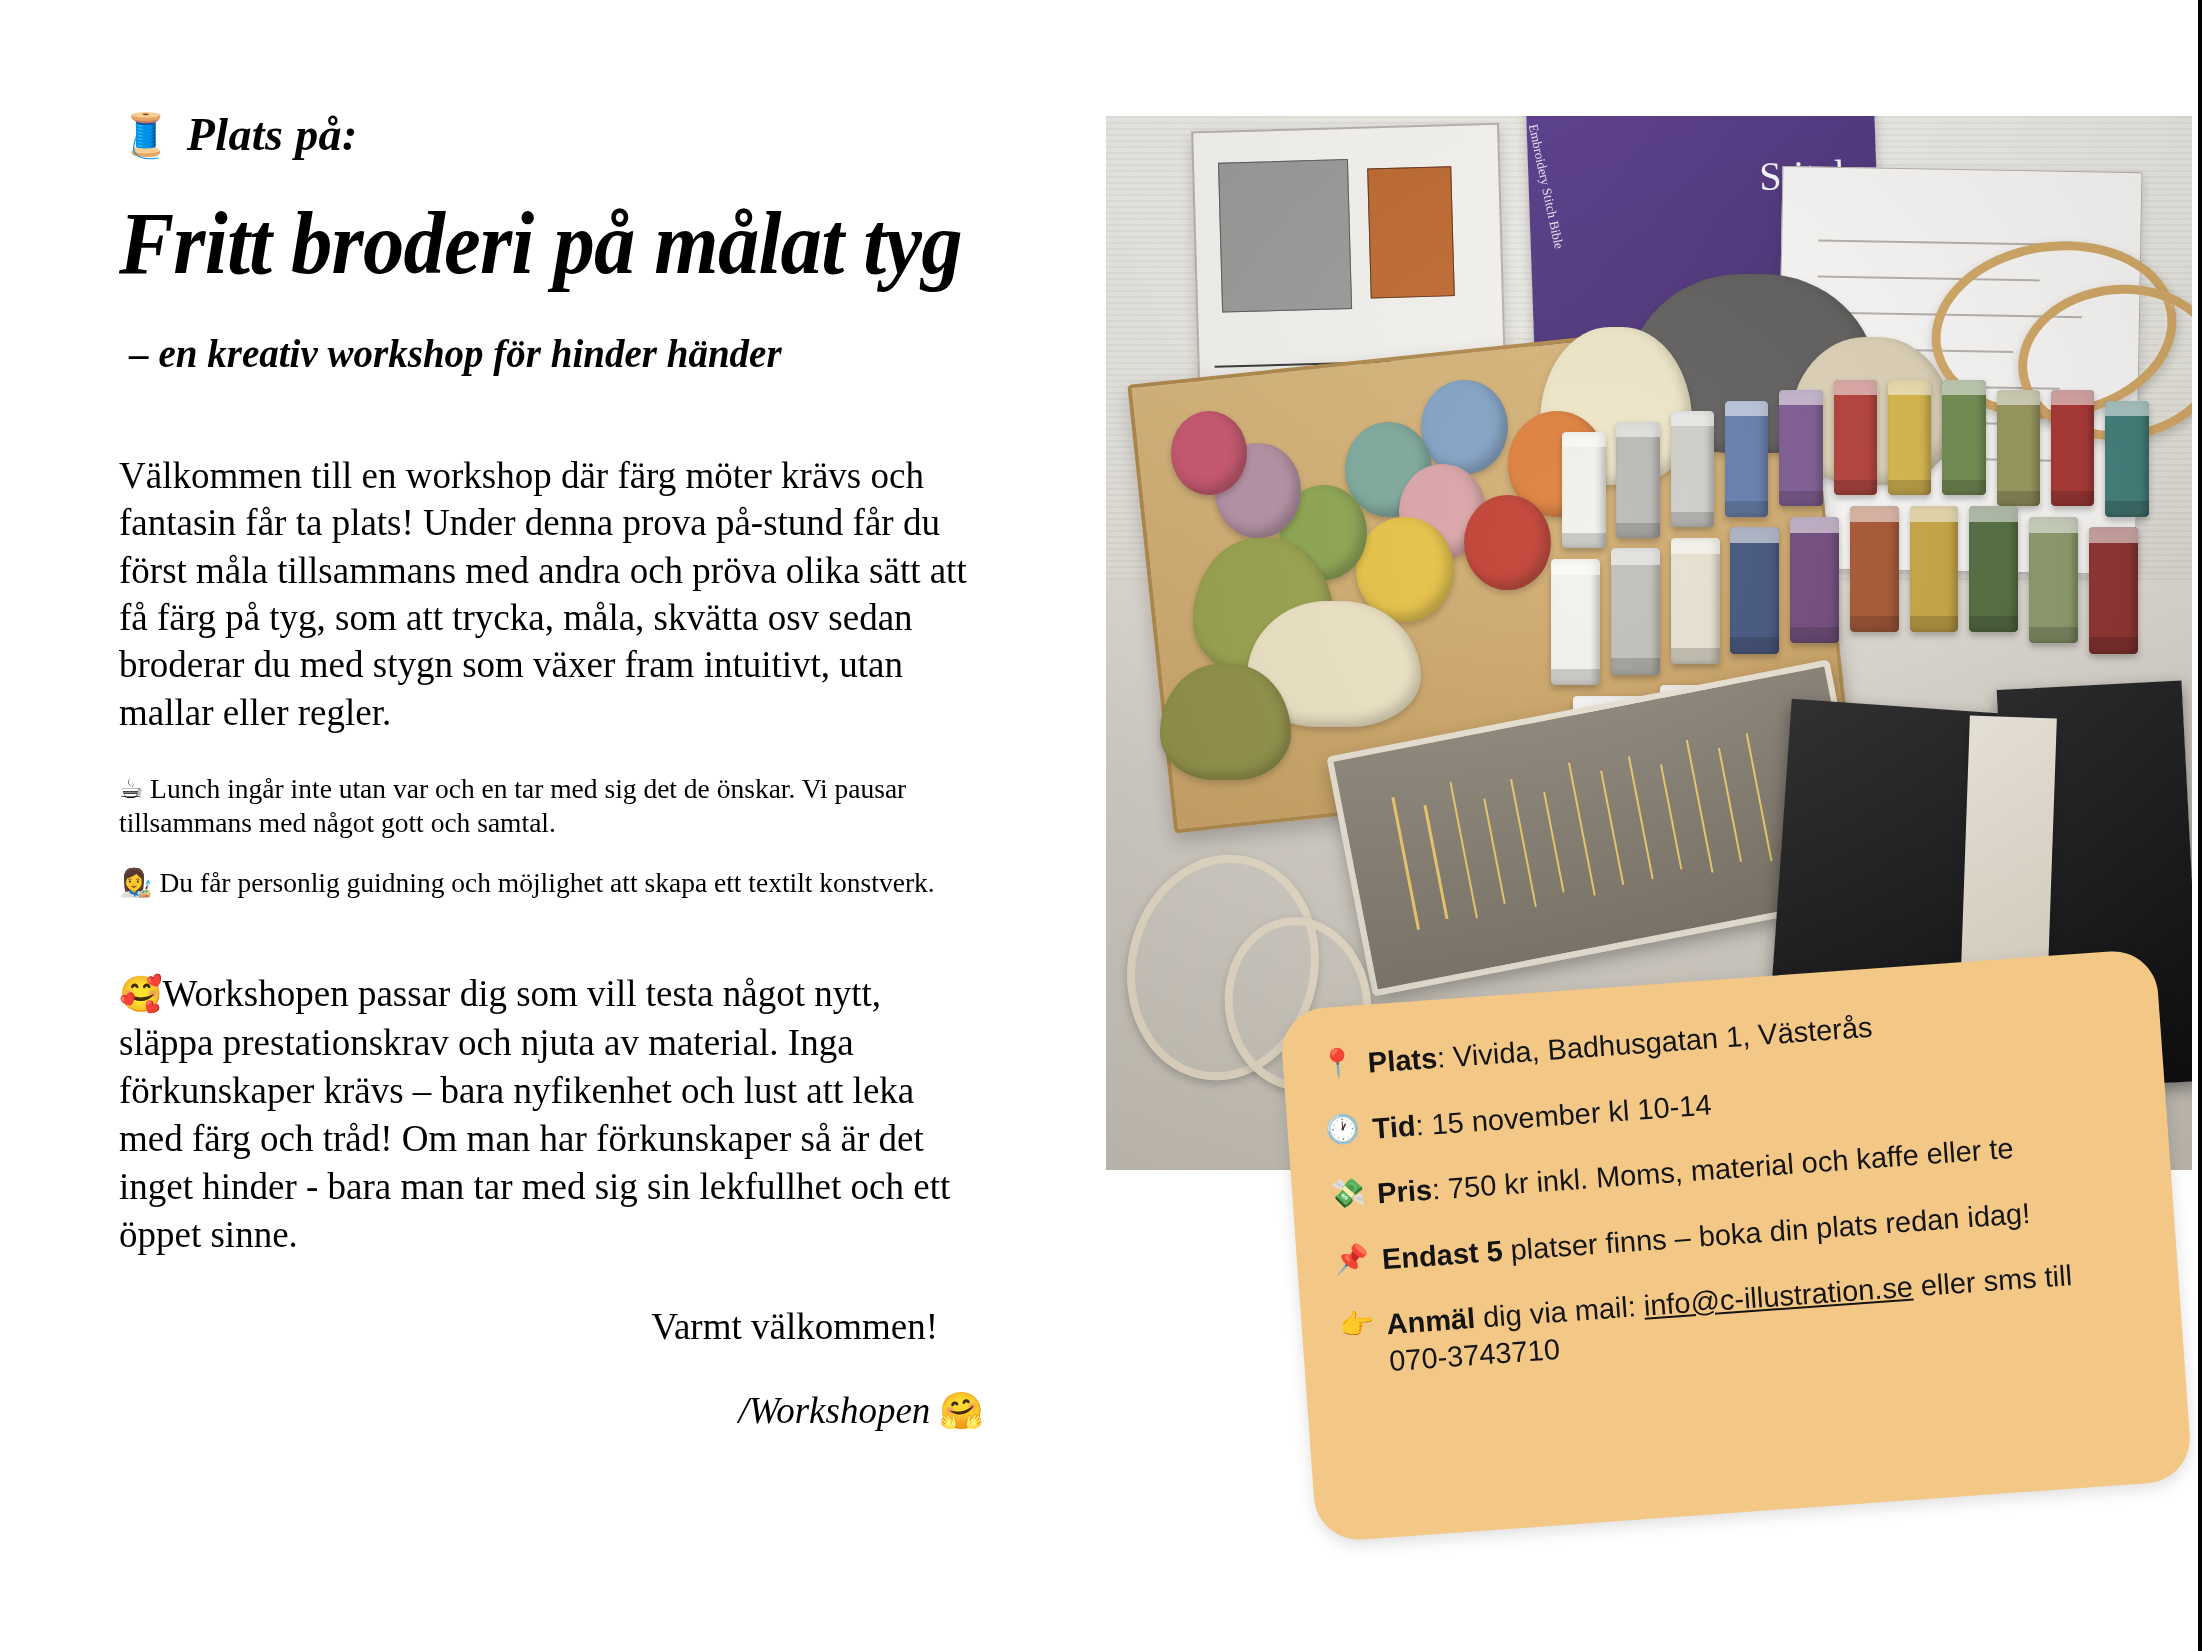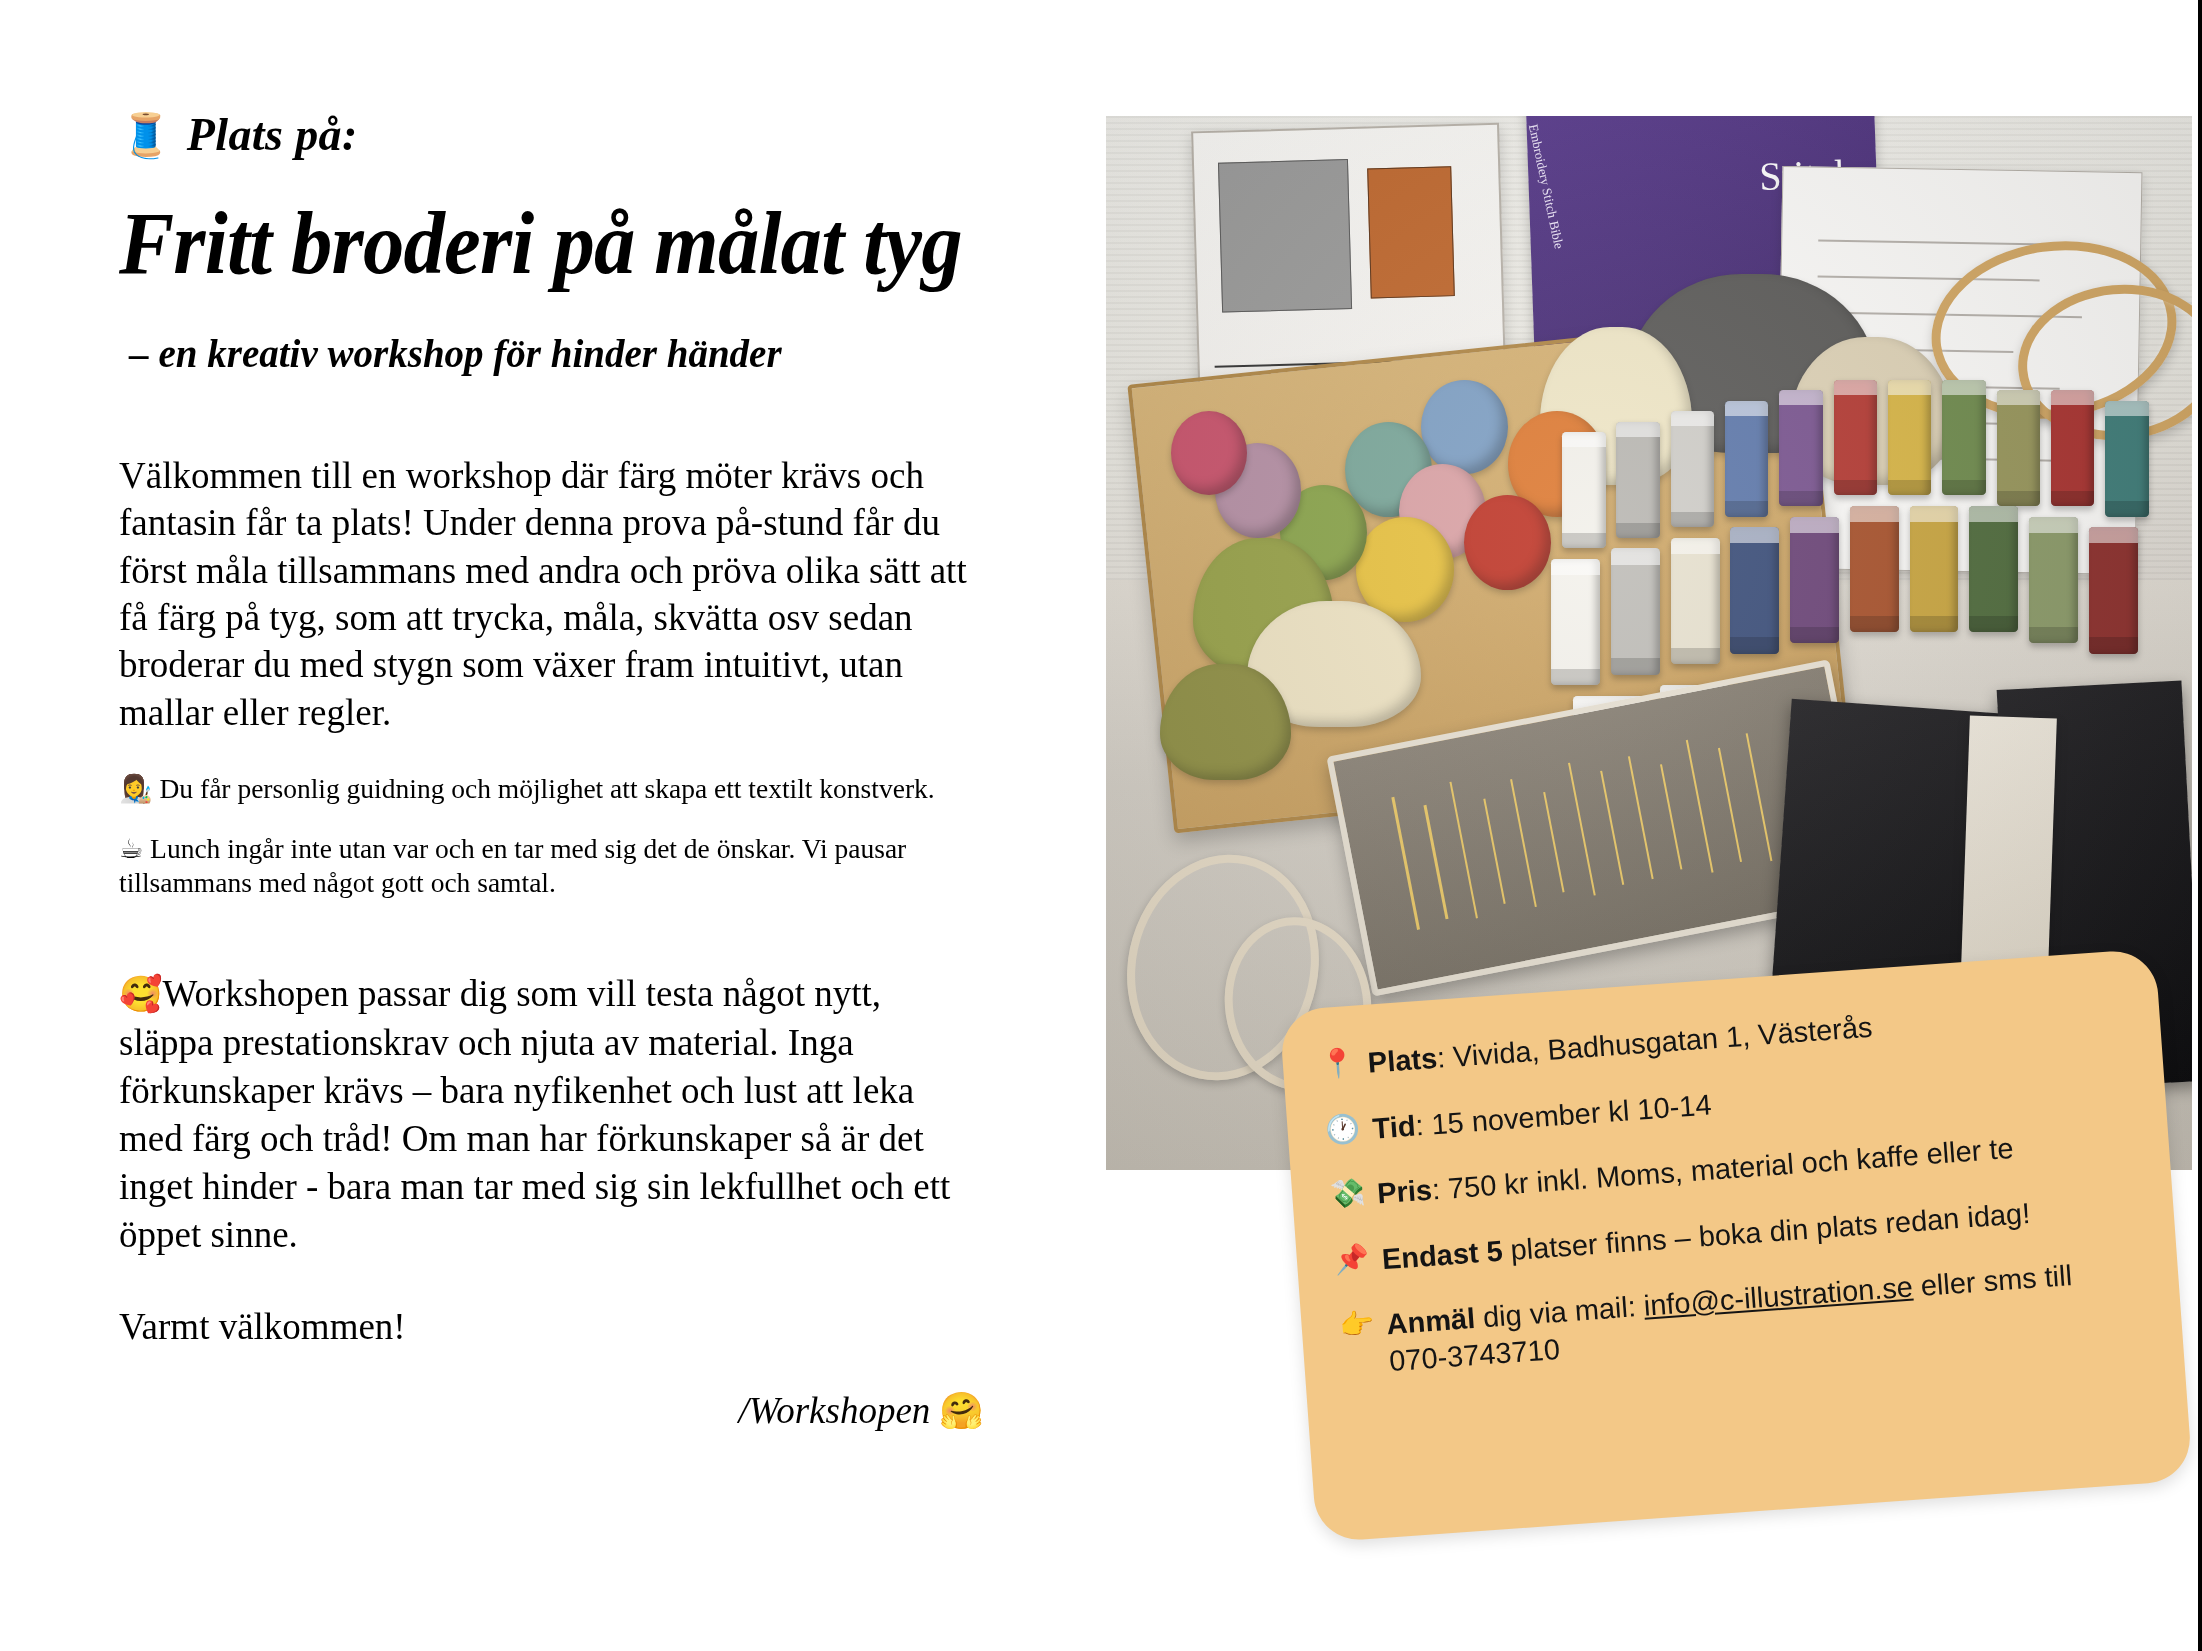--- a/index.html
+++ b/index.html
@@ -87,20 +87,21 @@
   .closing-para {
     font-size: 37px;
     line-height: 1.30;
     margin: 0 0 46px 0;
     width: 860px;
   }
   .closing-para .emoji { font-size: 35px; }
 
   .welcome-line {
     font-size: 37px;
+    text-align: right;
     margin: 0 0 41px 0;
     padding-right: 67px;
   }
 
   .signature-line {
     font-size: 37px;
     font-style: italic;
     text-align: right;
     margin: 0;
     padding-right: 20.6px;
@@ -313,27 +314,27 @@
       <span>Plats på:</span>
     </div>
 
     <h1 class="main-title">Fritt broderi på målat tyg</h1>
 
     <div class="subtitle">– en kreativ workshop för hinder händer</div>
 
     <p class="body-para">Välkommen till en workshop där färg möter krävs och fantasin får ta plats! Under denna prova på-stund får du först måla tillsammans med andra och pröva olika sätt att få färg på tyg, som att trycka, måla, skvätta osv sedan broderar du med stygn som växer fram intuitivt, utan mallar eller regler.</p>
 
     <p class="note-para">
+      <span class="emoji">☕</span>
+      <span>Lunch ingår inte utan var och en tar med sig det de önskar. Vi pausar tillsammans med något gott och samtal.</span>
+    </p>
+
+    <p class="note-para">
       <span class="emoji">👩‍🎨</span>
       <span>Du får personlig guidning och möjlighet att skapa ett textilt konstverk.</span>
-    </p>
-
-    <p class="note-para">
-      <span class="emoji">☕</span>
-      <span>Lunch ingår inte utan var och en tar med sig det de önskar. Vi pausar tillsammans med något gott och samtal.</span>
     </p>
 
     <div class="spacer"></div>
 
     <p class="closing-para">
       <span class="emoji">🥰</span><span>Workshopen passar dig som vill testa något nytt, släppa prestationskrav och njuta av material. Inga förkunskaper krävs – bara nyfikenhet och lust att leka med färg och tråd! Om man har förkunskaper så är det inget hinder - bara man tar med sig sin lekfullhet och ett öppet sinne.</span>
     </p>
 
     <p class="welcome-line">Varmt välkommen!</p>
 

